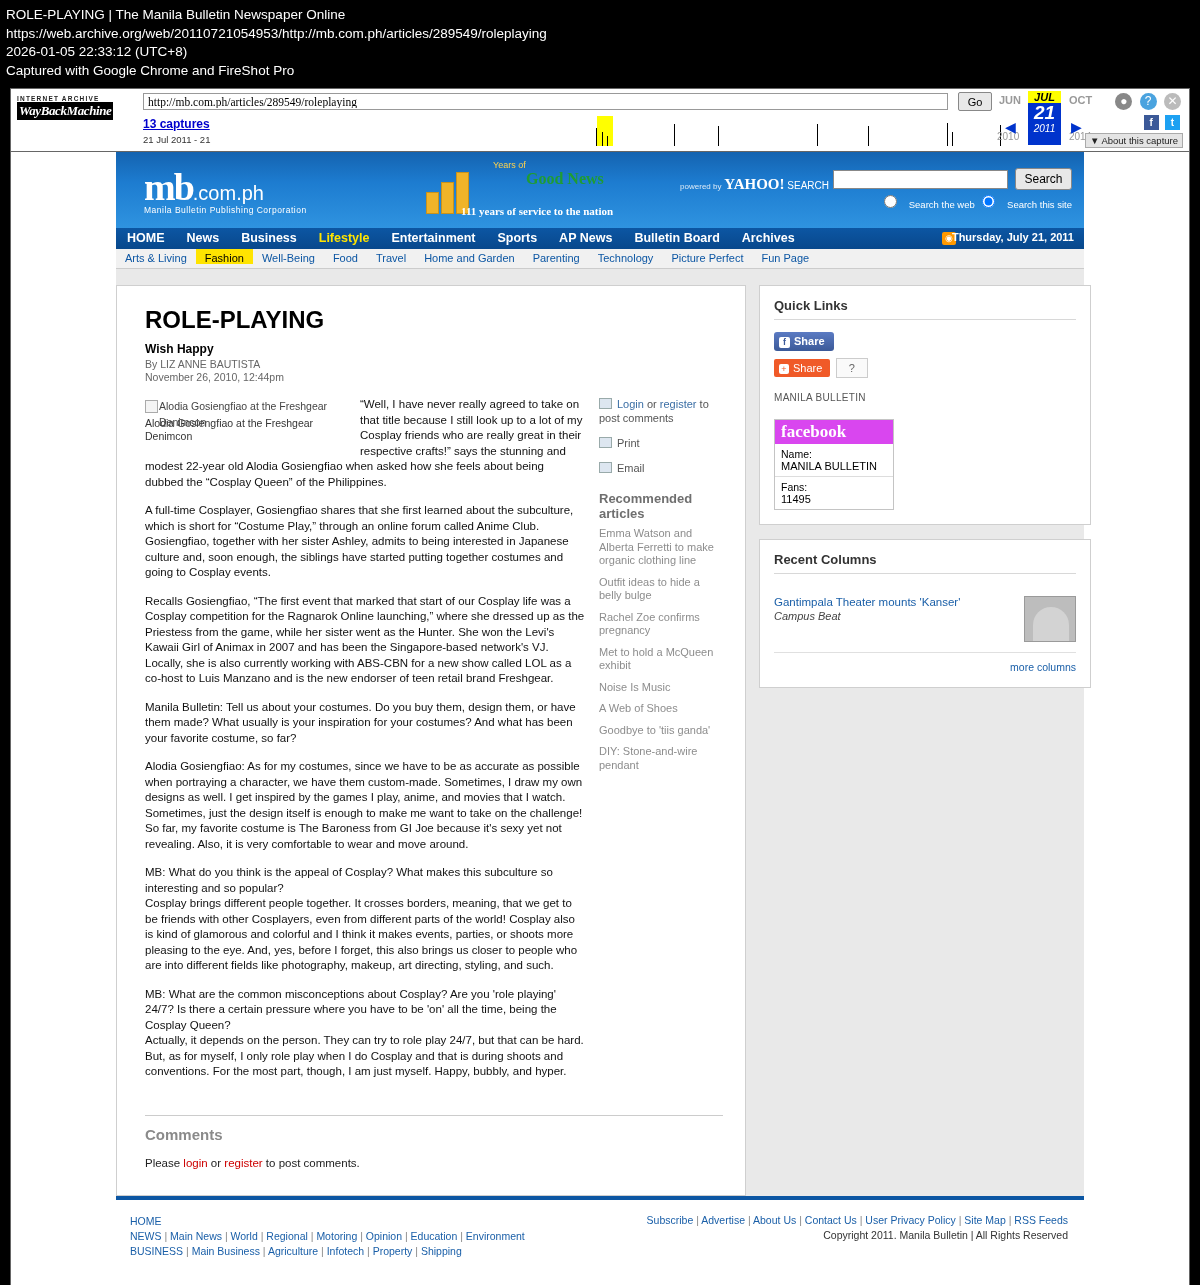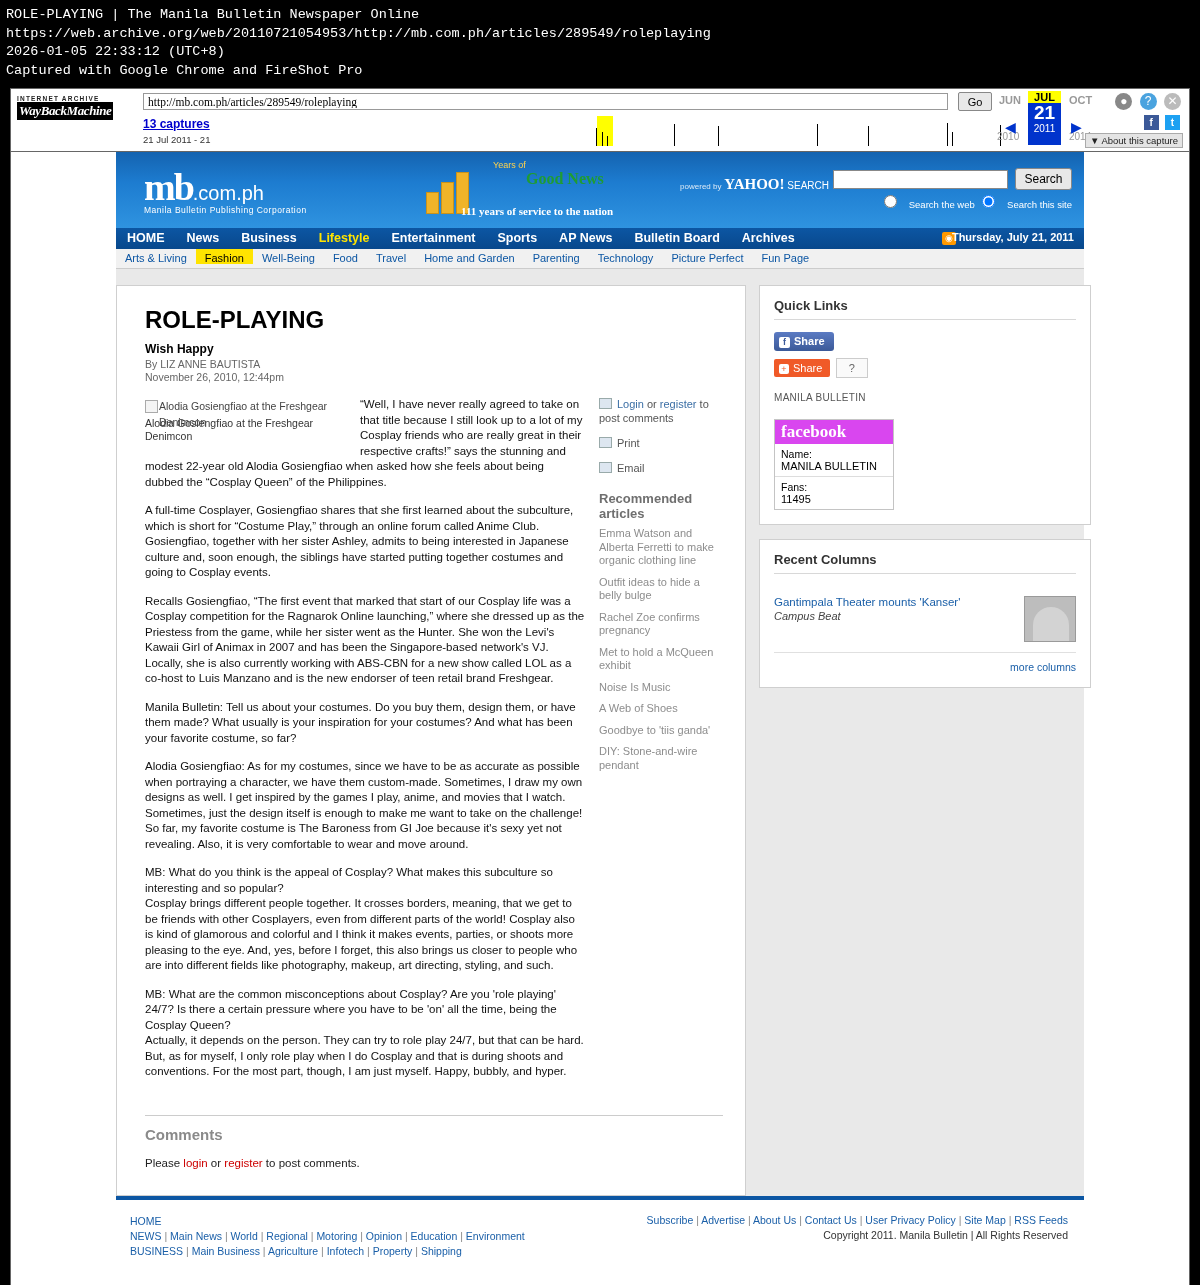--- a/index.html
+++ b/index.html
@@ -9,21 +9,21 @@
     background:#000;
     font-family:"Liberation Sans", sans-serif;
     font-size:12px;
     color:#000;
     overflow:hidden;
   }
   
   .fs-header {
     background:#000; color:#fff; padding:6px 6px 8px 6px;
     font-size:13.5px; line-height:18.5px;
-    font-family:Liberation Mono, monospace;
+    font-family:Liberation Sans, sans-serif;
   }
   .fs-header div { white-space:nowrap; }
 
   
   .wb {
     background:#fff;
     border:1px solid #666;
     margin:0 10px;
     height:64px;
     position:relative;
@@ -73,21 +73,21 @@
   }
   .wb-jun { left:988px; top:5px; }
   .wb-oct { left:1058px; top:5px; }
   .wb-yr {
     position:absolute; font-size:10px; color:#999;
   }
   .wb-2010 { left:986px; top:42px; }
   .wb-2014 { left:1058px; top:42px; }
   .wb-sel {
     position:absolute; left:1017px; top:2px; width:33px; height:54px;
-    background:#0033cc; color:#fff; text-align:center;
+    background:#0033cc; color:#fff; text-align:center;font-style:italic;
   }
   .wb-sel .m { font-size:11px; font-weight:bold; background:#ff0; color:#000; display:block; }
   .wb-sel .d { font-size:19px; font-weight:bold; line-height:20px; display:block; }
   .wb-sel .y { font-size:10px; display:block; }
   .wb-icons { position:absolute; right:8px; top:4px; }
   .wb-icons span {
     display:inline-block; width:17px; height:17px; border-radius:50%;
     margin-left:4px; text-align:center; font-size:12px; line-height:17px; color:#fff;
   }
   .ic-user { background:#888; }

